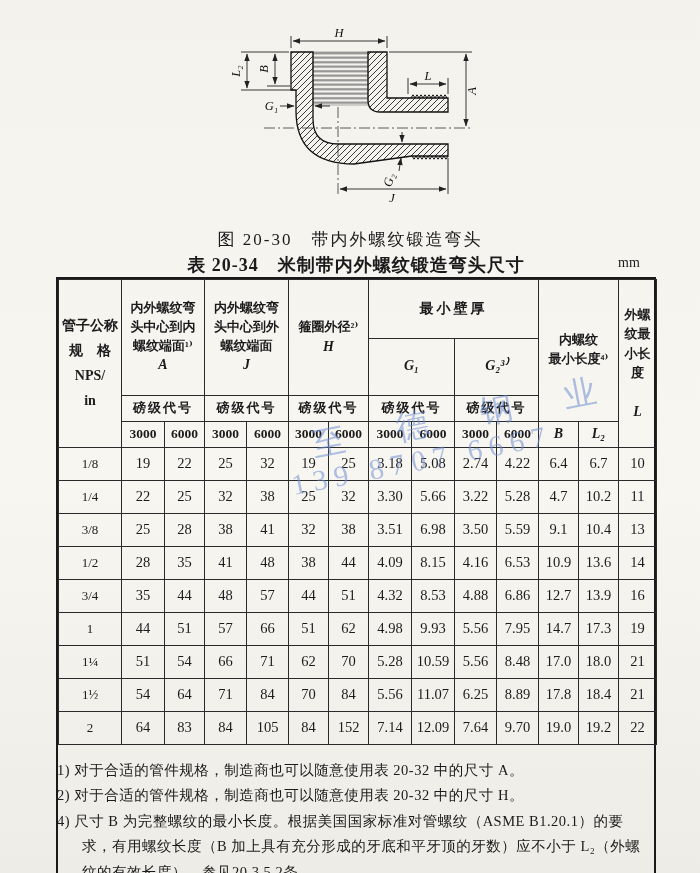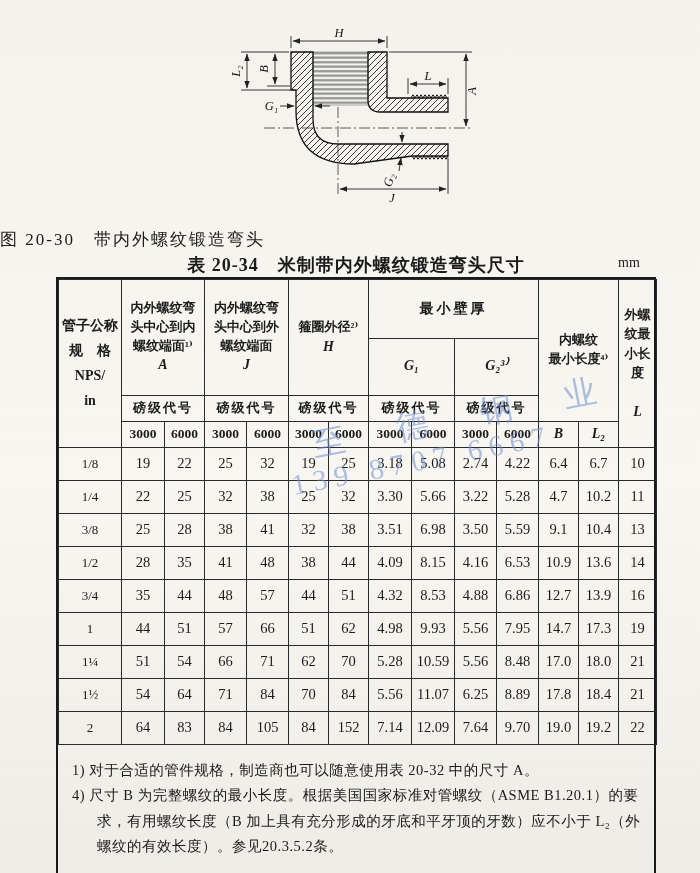--- a/index.html
+++ b/index.html
@@ -5,21 +5,21 @@
   html,body{margin:0;padding:0;}
   body{
     width:700px;height:873px;position:relative;overflow:hidden;
     background:linear-gradient(180deg,#f4f2ec 0%,#f8f6f1 55%,#eeece6 100%);
     font-family:"Liberation Serif","DejaVu Serif",serif;color:#1b1b1b;
   }
   .abs{position:absolute;}
   
   #diagram{left:180px;top:15px;width:340px;height:200px;}
   
-  #fig-caption{left:0;top:228px;width:700px;text-align:left;font-size:17px;letter-spacing:2px;}
+  #fig-caption{left:0;top:228px;width:700px;text-align:center;font-size:17px;letter-spacing:2px;}
   #tab-caption{left:57px;top:253px;width:598px;text-align:center;font-size:18px;font-weight:bold;letter-spacing:1px;}
   #unit-label{left:618px;top:255px;font-size:14px;}
   
   #watermark{left:285px;top:398px;width:320px;transform:rotate(-11deg);opacity:.55;pointer-events:none;z-index:5;}
   #watermark .w1{font-size:33px;letter-spacing:22px;white-space:nowrap;padding-left:28px;}
   #watermark .w2{font-size:29px;letter-spacing:7px;white-space:nowrap;margin-top:-4px;}
   
   #table-box{
     left:56px;top:277px;width:600px;box-sizing:border-box;
     border:2px solid #1a1a1a;border-bottom:4px solid #111;background:transparent;
@@ -32,21 +32,21 @@
   tbody td{font-size:14.5px;}
   tbody td.nps{font-size:13px;}
   .sym{font-style:italic;font-family:"Liberation Serif",serif;font-size:14px;}
   th .sym{display:block;font-weight:bold;}
   th.inlinesym .sym{display:inline;}
   .pound{letter-spacing:2px;font-size:13px;}
   .num{font-size:13.5px;letter-spacing:0;margin-left:20px;}
   .vhead div.vtxt{width:30px;margin:0 auto;font-size:13px;line-height:1.5;word-break:break-all;white-space:normal;}
   
   #notes{padding:13px 8px 10px 0;min-height:132px;}
-  .fn{font-size:14.5px;line-height:25.5px;padding-left:39px;text-indent:-25px;letter-spacing:.5px;}
+  .fn{font-size:14.5px;line-height:25.5px;padding-left:24px;text-indent:-25px;letter-spacing:.5px;}
 </style>
 </head>
 <body>
 
 <svg id="diagram" class="abs" viewBox="0 0 340 200">
   <defs>
     <pattern id="hatch" patternUnits="userSpaceOnUse" width="6" height="6">
       <path d="M0,6 L6,0" stroke="#3a3a3a" stroke-width="1"></path>
     </pattern>
     <pattern id="threads" patternUnits="userSpaceOnUse" width="8" height="4.5">
@@ -347,15 +347,16 @@
           <td>9.70</td>
           <td>19.0</td>
           <td>19.2</td>
           <td>22</td>
         </tr>
       </tbody>
   </table>
 
   <div id="notes">
     <div class="fn">1) 对于合适的管件规格，制造商也可以随意使用表 20-32 中的尺寸 A。</div>
+    <div class="fn">2) 对于合适的管件规格，制造商也可以随意使用表 20-32 中的尺寸 H。</div>
     <div class="fn">4) 尺寸 B 为完整螺纹的最小长度。根据美国国家标准对管螺纹（ASME B1.20.1）的要求，有用螺纹长度（B 加上具有充分形成的牙底和平牙顶的牙数）应不小于 L₂（外螺纹的有效长度）。参见20.3.5.2条。</div>
   </div>
 </div>
 
 </body></html>

